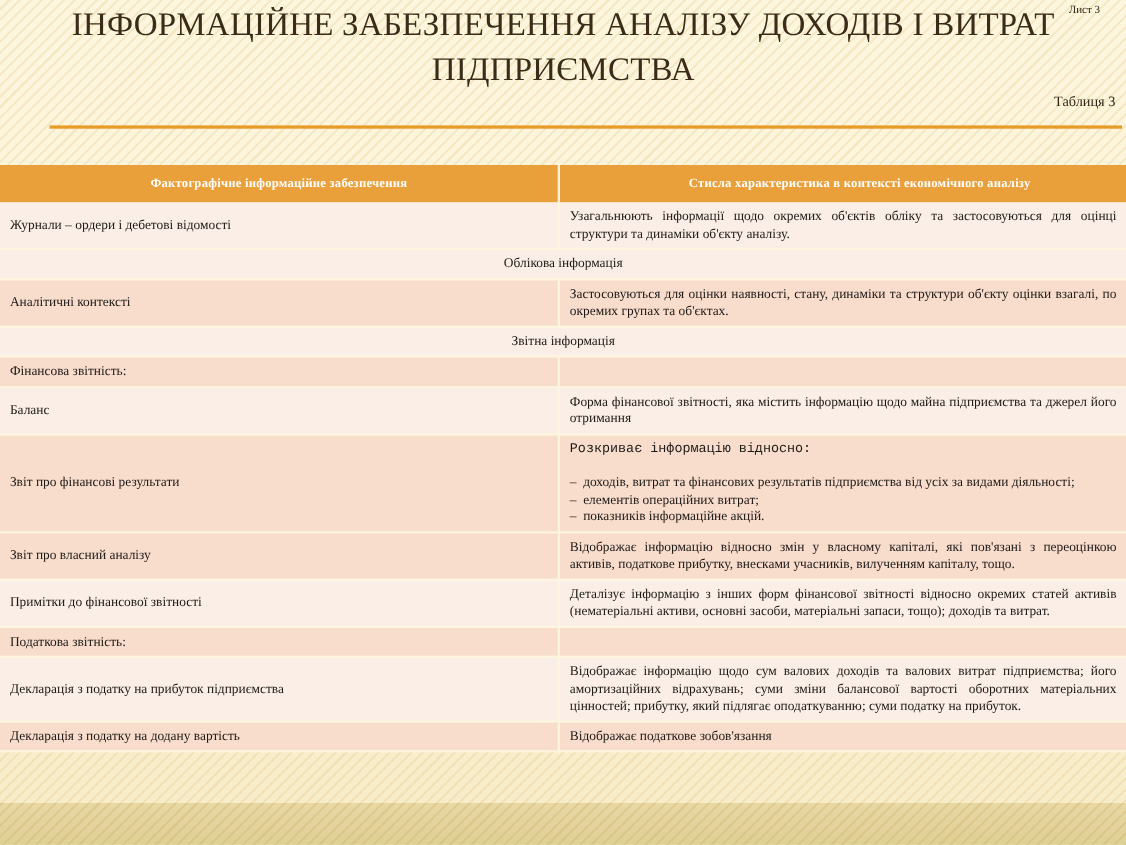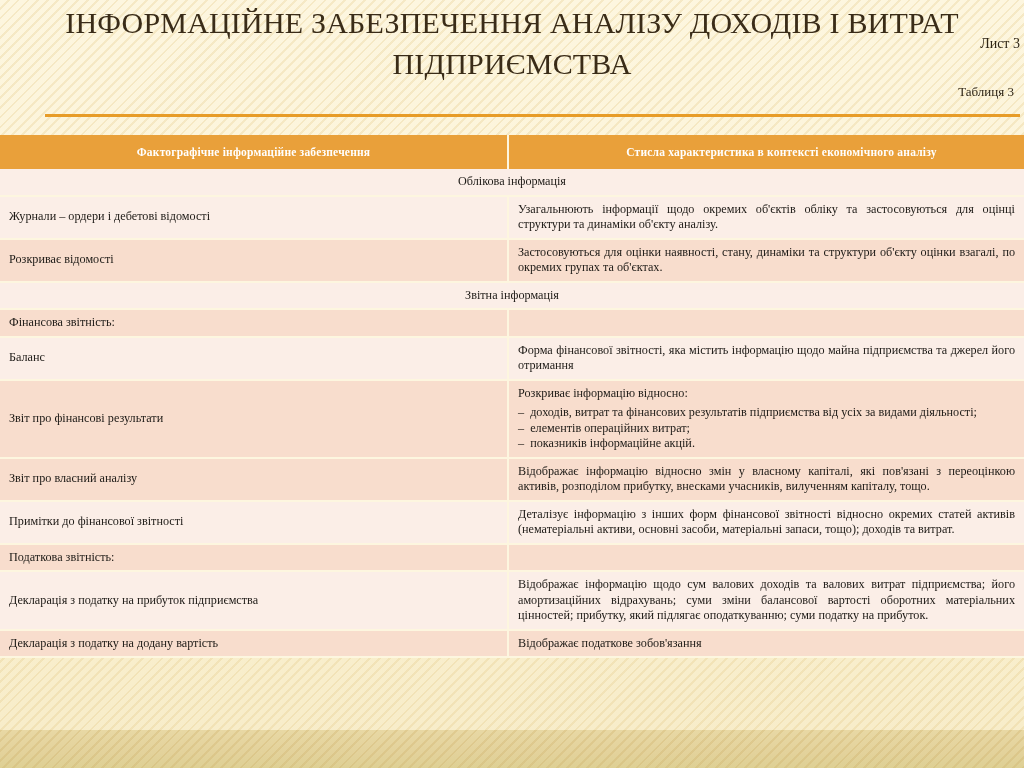--- a/index.html
+++ b/index.html
@@ -58,25 +58,24 @@
     font-size: 30px;
     line-height: 41px;
     color: #3a2c18;
     letter-spacing: 0.2px;
     font-family: "Liberation Serif", "DejaVu Serif", serif;
   }
 
   #sheet-label {
     position: absolute;
     top: 4px;
-    right: 4px;
-    font-size: 14px;
+    right: 24px;
+    font-size: 10px;
     color: #2d2415;
     font-family: "Liberation Serif", "DejaVu Serif", serif;
-    margin-top: 32px;
   }
 
   #table-label {
     position: absolute;
     top: 84px;
     right: 10px;
     font-size: 13px;
     color: #2d2415;
     font-family: "Liberation Serif", "DejaVu Serif", serif;
   }
@@ -86,21 +85,21 @@
     top: 114px;
     left: 45px;
     width: 975px;
     height: 3px;
     background: #e79c28;
   }
 
   
   #table-wrap {
     position: absolute;
-    top: 135px;
+    top: 150px;
     left: 0;
     width: 940px;
   }
   table.ia {
     border-collapse: collapse;
     width: 1024px;
     table-layout: fixed;
   }
   table.ia col.c1 { width: 508px; }
   table.ia col.c2 { width: 516px; }
@@ -150,21 +149,21 @@
   .bullets {
     margin: 0;
     padding: 0;
     list-style: none;
   }
   .bullets li {
     text-align: justify;
     text-justify: inter-word;
   }
   .bullets li .dash { padding-right: 3px; }
-  .lead { margin-bottom: 4px; }
+  .lead { margin-bottom: 15px; font-family: Liberation Mono, monospace; }
 </style>
 </head>
 <body>
 
 <div id="slide">
 
   <div id="title">ІНФОРМАЦІЙНЕ ЗАБЕЗПЕЧЕННЯ АНАЛІЗУ ДОХОДІВ І ВИТРАТ ПІДПРИЄМСТВА</div>
 
   <div id="sheet-label">Лист 3</div>
 
@@ -179,28 +178,28 @@
         <col class="c2">
       </colgroup>
       <thead>
         <tr>
           <th>Фактографічне інформаційне забезпечення</th>
           <th>Стисла характеристика в контексті економічного аналізу</th>
         </tr>
       </thead>
       <tbody id="tbody">
           <tr class="shade-a">
-            <td colspan="2" class="section">Облікова інформація</td>
-          </tr>
-          <tr class="shade-a">
             <td class="label">Журнали – ордери і дебетові відомості</td>
             <td class="desc">Узагальнюють інформації щодо окремих об'єктів обліку та застосовуються для оцінці структури та динаміки об'єкту аналізу.</td>
           </tr>
-          <tr class="shade-b">
-            <td class="label">Розкриває відомості</td>
+          <tr class="shade-a">
+            <td colspan="2" class="section">Облікова інформація</td>
+          </tr>
+          <tr class="shade-b">
+            <td class="label">Аналітичні контексті</td>
             <td class="desc">Застосовуються для оцінки наявності, стану, динаміки та структури об'єкту оцінки взагалі, по окремих групах та об'єктах.</td>
           </tr>
           <tr class="shade-a">
             <td colspan="2" class="section">Звітна інформація</td>
           </tr>
           <tr class="shade-b">
             <td class="label">Фінансова звітність:</td>
             <td class="desc empty">&nbsp;</td>
           </tr>
           <tr class="shade-a">
@@ -213,21 +212,21 @@
               <div class="lead">Розкриває інформацію відносно:</div>
               <ul class="bullets">
                 <li><span class="dash">–&nbsp;</span><span>доходів, витрат та фінансових результатів підприємства від усіх за видами діяльності;</span></li>
                 <li><span class="dash">–&nbsp;</span><span>елементів операційних витрат;</span></li>
                 <li><span class="dash">–&nbsp;</span><span>показників інформаційне акцій.</span></li>
               </ul>
             </td>
           </tr>
           <tr class="shade-b">
             <td class="label">Звіт про власний аналізу</td>
-            <td class="desc">Відображає інформацію відносно змін у власному капіталі, які пов'язані з переоцінкою активів, розподілом прибутку, внесками учасників, вилученням капіталу, тощо.</td>
+            <td class="desc">Відображає інформацію відносно змін у власному капіталі, які пов'язані з переоцінкою активів, податкове прибутку, внесками учасників, вилученням капіталу, тощо.</td>
           </tr>
           <tr class="shade-a">
             <td class="label">Примітки до фінансової звітності</td>
             <td class="desc">Деталізує інформацію з інших форм фінансової звітності відносно окремих статей активів (нематеріальні активи, основні засоби, матеріальні запаси, тощо); доходів та витрат.</td>
           </tr>
           <tr class="shade-b">
             <td class="label">Податкова звітність:</td>
             <td class="desc empty">&nbsp;</td>
           </tr>
           <tr class="shade-a">

